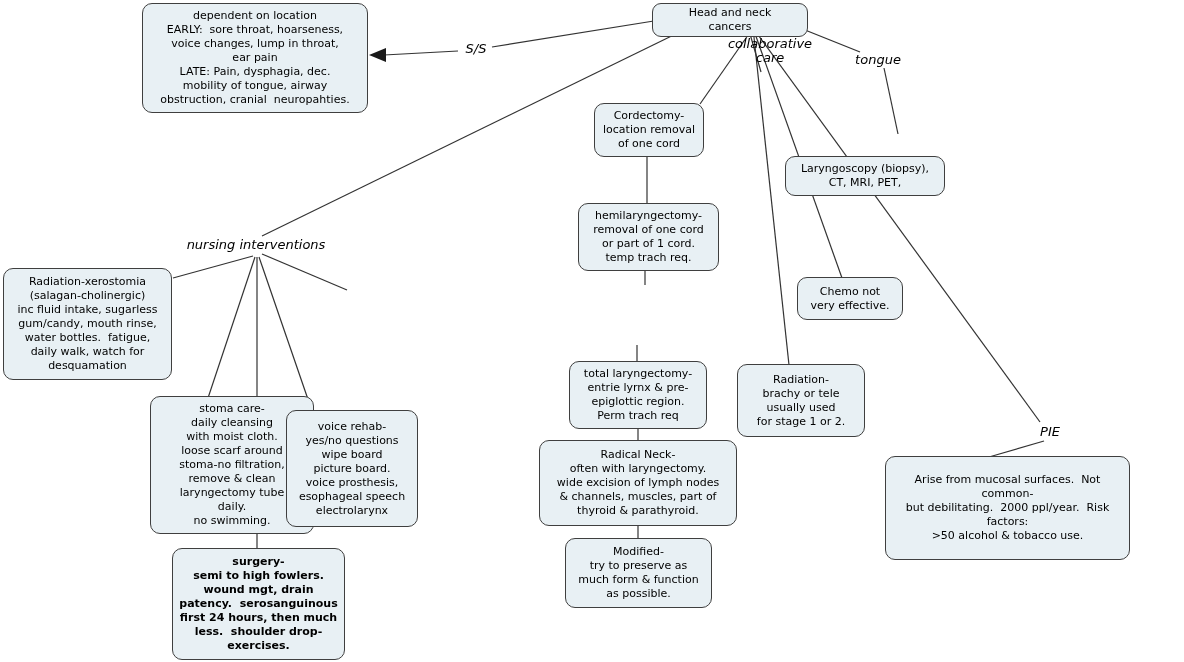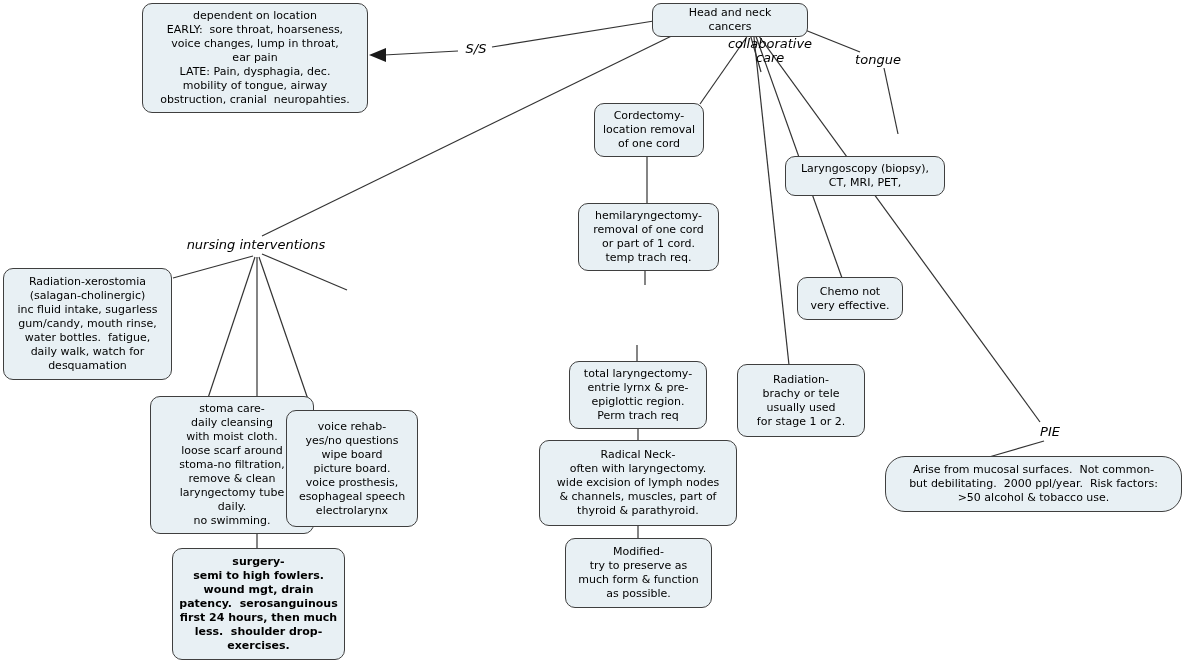--- a/index.html
+++ b/index.html
@@ -25,21 +25,21 @@
   #b-root        { left:652px; top:3px;   width:156px; min-height:23px; padding:2px 13px; border-radius:9px; }
   #b-cordectomy  { left:594px; top:103px; width:110px; min-height:54px; }
   #b-laryngoscopy{ left:785px; top:133px; width:160px; min-height:40px;margin-top:23px; }
   #b-hemi        { left:578px; top:203px; width:141px; min-height:68px; }
   #b-supra       { left:525px; top:280px; width:225px; min-height:70px; }
   #b-total       { left:569px; top:361px; width:138px; min-height:68px; }
   #b-radical     { left:539px; top:440px; width:198px; min-height:86px; }
   #b-modified    { left:565px; top:538px; width:147px; min-height:70px; }
   #b-chemo       { left:797px; top:277px; width:106px; min-height:43px; }
   #b-brachy      { left:737px; top:364px; width:128px; min-height:73px; }
-  #b-arise       { left:885px; top:456px; width:297px; min-height:56px; padding:3px 2px;border-radius:20px; }
+  #b-arise       { left:885px; top:456px; width:245px; min-height:56px; padding:16px 2px; }
   #b-xerostomia  { left:3px;   top:268px; width:169px; min-height:112px; }
   #b-stoma       { left:106px; top:396px; width:164px; min-height:138px;margin-left:44px; }
   #b-voice       { left:286px; top:410px; width:132px; min-height:117px; }
   #b-nutrition   { left:344px; top:278px; width:158px; min-height:112px; }
   #b-surgery     { left:172px; top:548px; width:173px; min-height:112px;font-weight:bold; }
   
   #l-ss      { left:456px;  top:42px;  width:40px; }
   #l-collab  { left:724px;  top:37px;  width:92px; }
   #l-studies { left:850px;  top:53px;  width:56px; }
   #l-nursing { left:186px;  top:238px; width:140px; }

